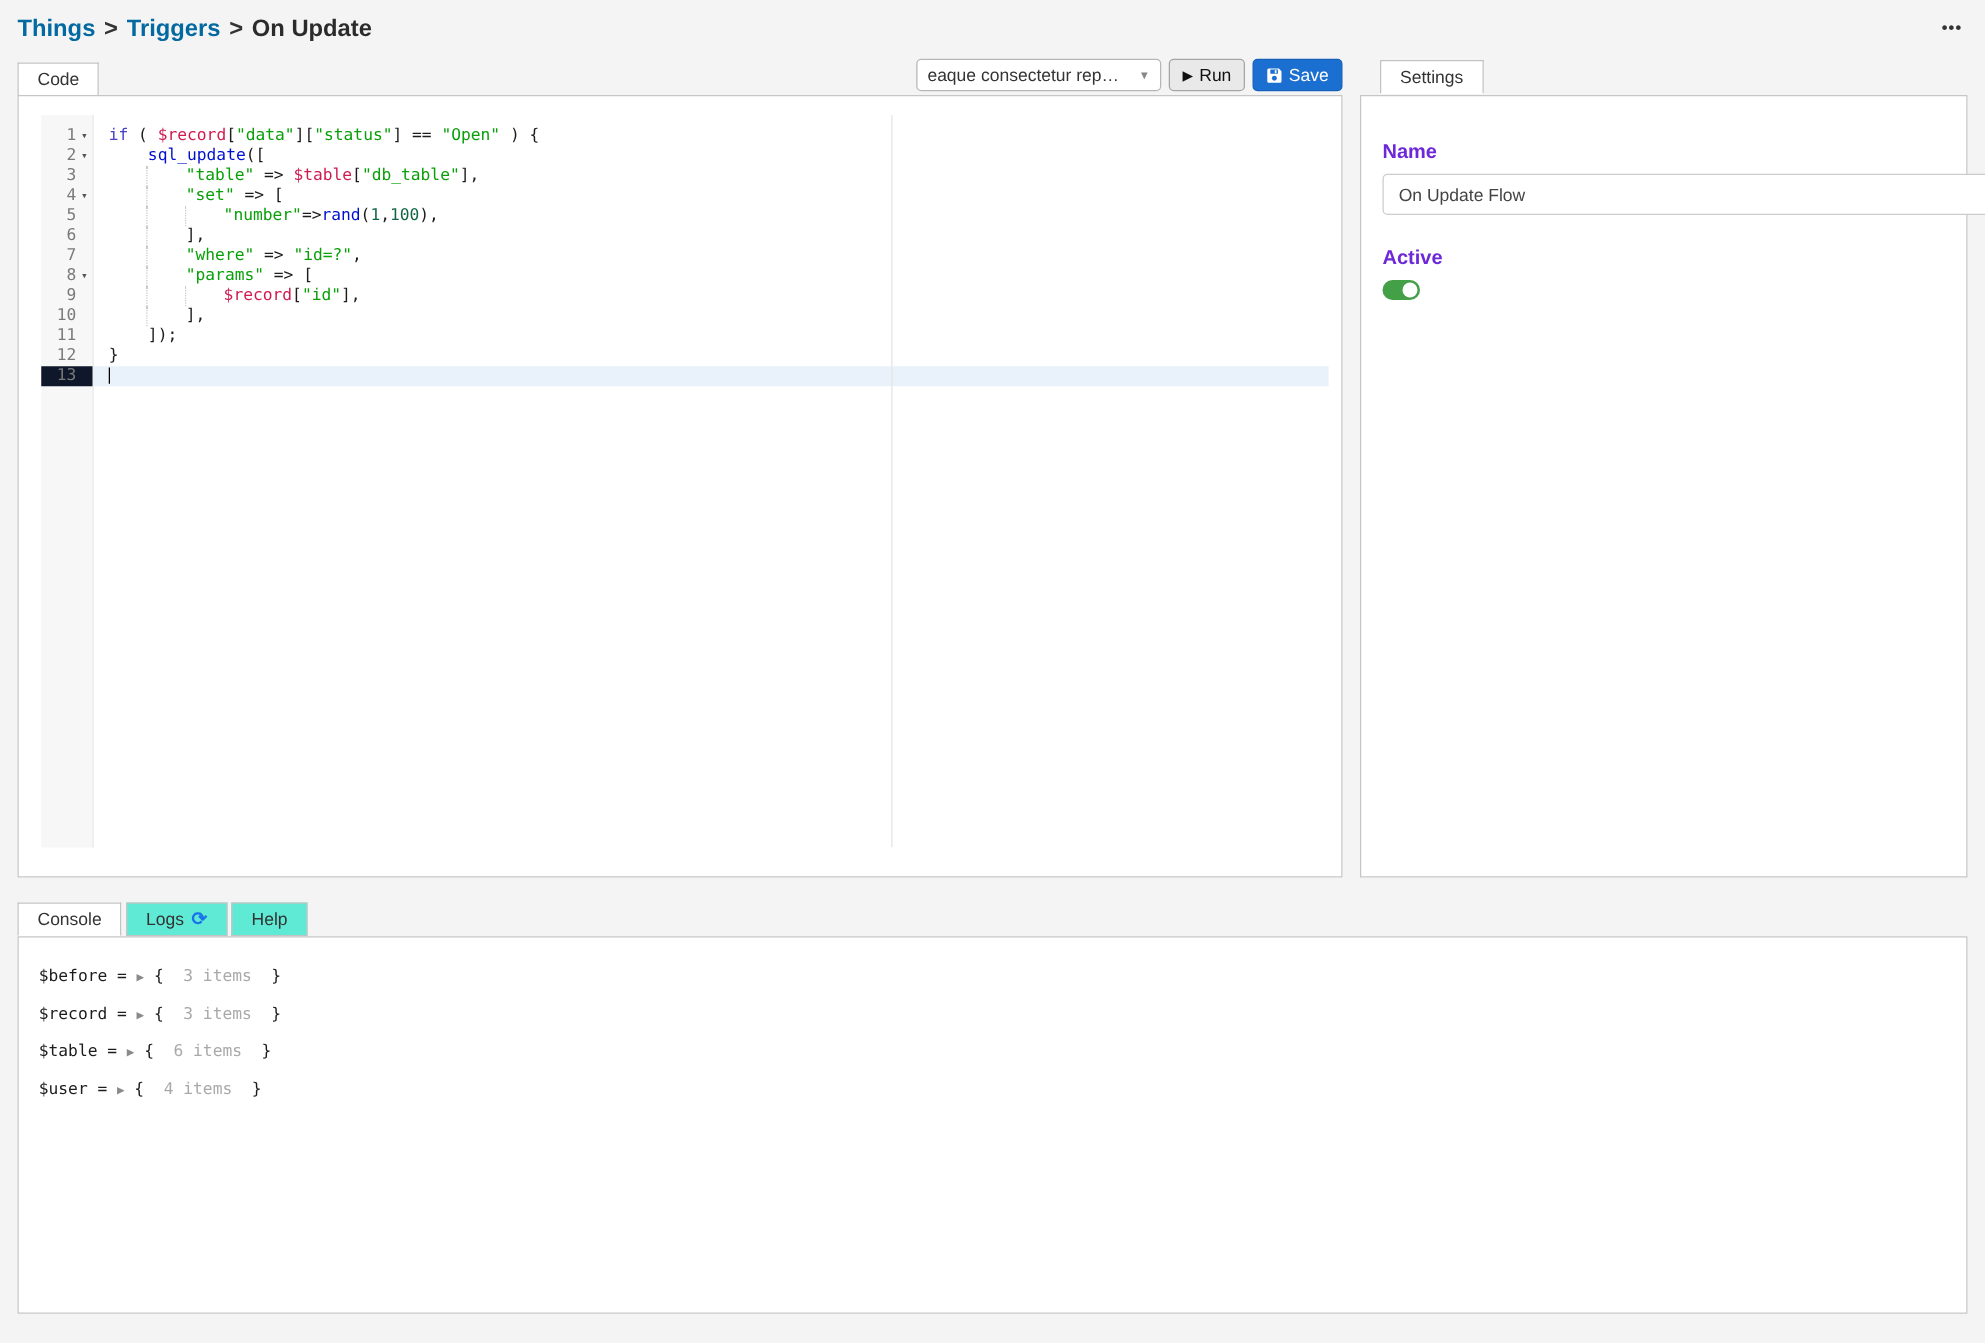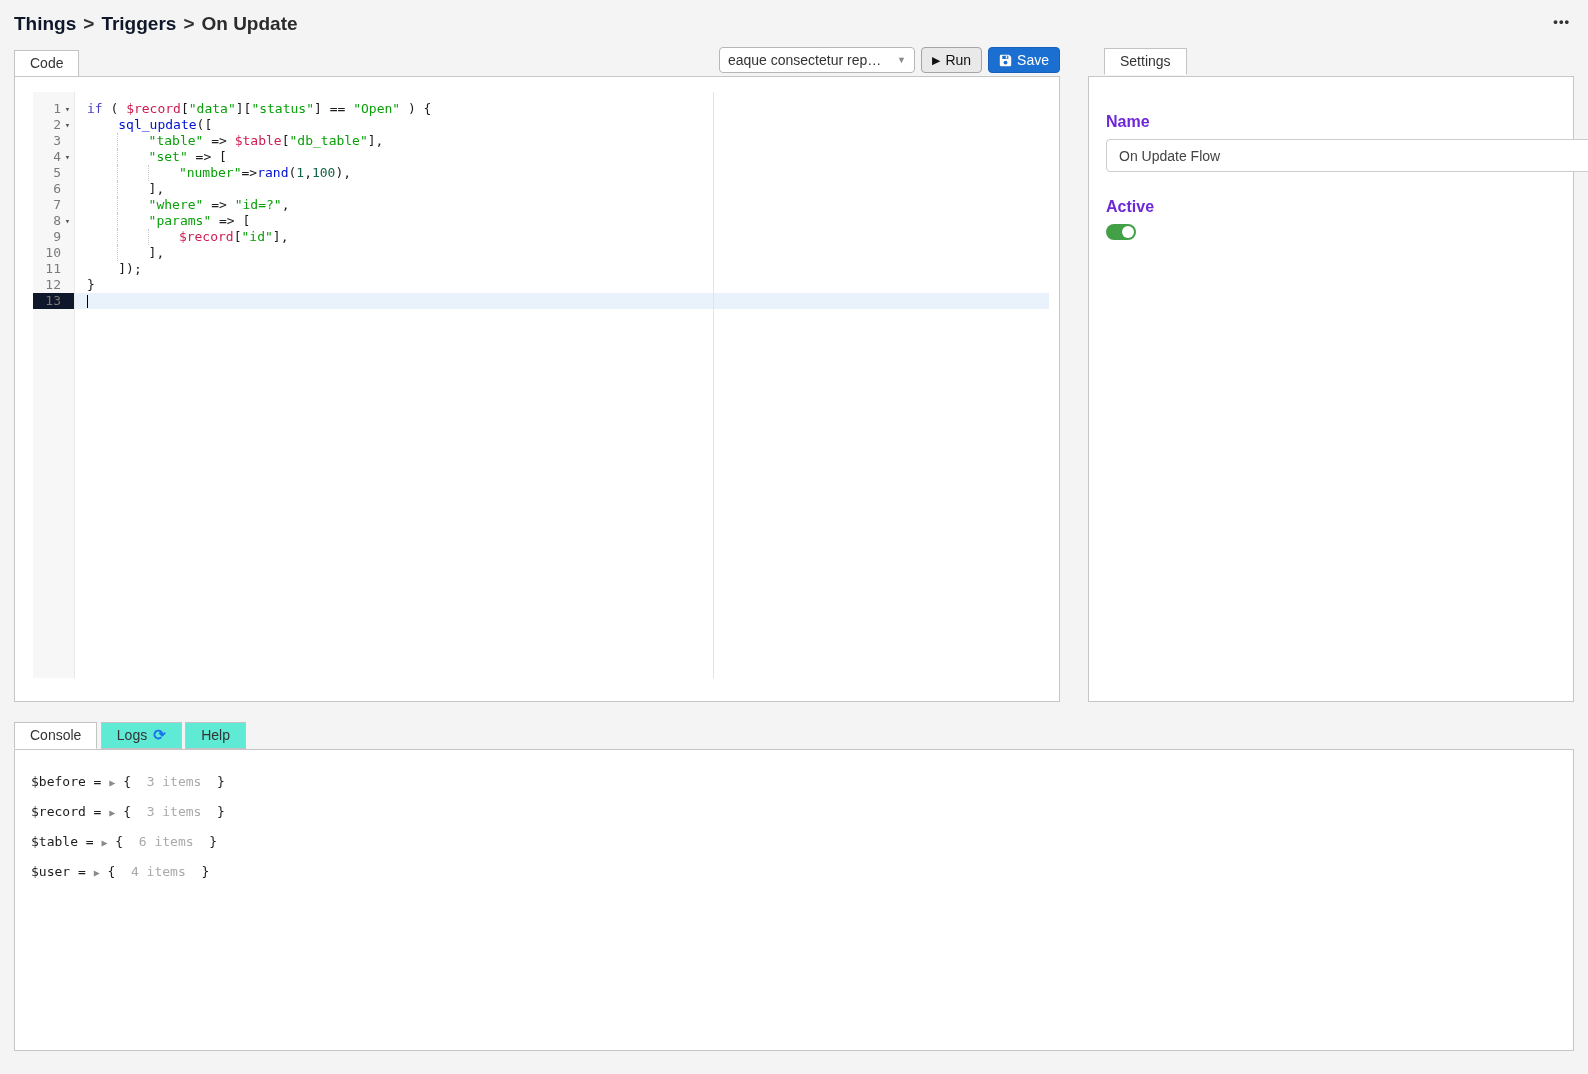--- a/index.html
+++ b/index.html
@@ -8,33 +8,33 @@
     width:1588px; height:1074px;
     background:#f4f4f4;
     font-family:"Liberation Sans", sans-serif;
     color:#333;
   }
   .page { padding:0 14px; }
 
   
   .breadcrumb-bar { display:flex; justify-content:space-between; align-items:flex-start; padding:13px 0 12px; }
   .breadcrumb { font-size:19px; font-weight:bold; }
-  .breadcrumb a { color:#0f172a; text-decoration:none; cursor:pointer; }
+  .breadcrumb a { color:#0369a1; text-decoration:none; cursor:pointer; }
   .crumb-sep { color:#333; margin:0 7px; }
   .crumb-current { color:#2b2b2b; }
   .ellipsis-menu { color:#333; font-size:13px; font-weight:bold; letter-spacing:1px; padding:2px 4px; cursor:pointer; line-height:1; }
 
   
   .tab { display:inline-block; background:#5eead4; border:1px solid #c3c3c3; padding:4px 15px 5px;
          font-size:14px; color:#333; position:relative; top:1px; cursor:pointer; }
   .tab.active { background:#fff; border-bottom:1px solid #fff; }
   .panel-body { background:#fff; border:1px solid #c6c6c6; position:relative; }
 
   
-  .main-row { display:flex; gap:28px; align-items:center; }
+  .main-row { display:flex; gap:14px; align-items:center; }
 
   
   .code-panel { width:1060px; }
   .code-header { display:flex; justify-content:space-between; align-items:flex-end; height:29px; }
   .toolbar { display:flex; gap:6px; align-items:center; padding-bottom:3px; }
   .select-box { width:196px; height:26px; background:#fff; border:1px solid #b6b6b6; border-radius:4px;
                 display:flex; align-items:center; justify-content:space-between; padding:0 8px; font-size:14px; color:#333; cursor:pointer; }
   .select-caret { color:#888; font-size:9px; margin-left:6px; }
   .btn { height:26px; border-radius:4px; font-size:14px; display:flex; align-items:center; gap:5px; padding:0 10px; cursor:pointer; }
   .btn-run { background:#e9e9e9; border:1px solid #a5a5a5; color:#111; }

